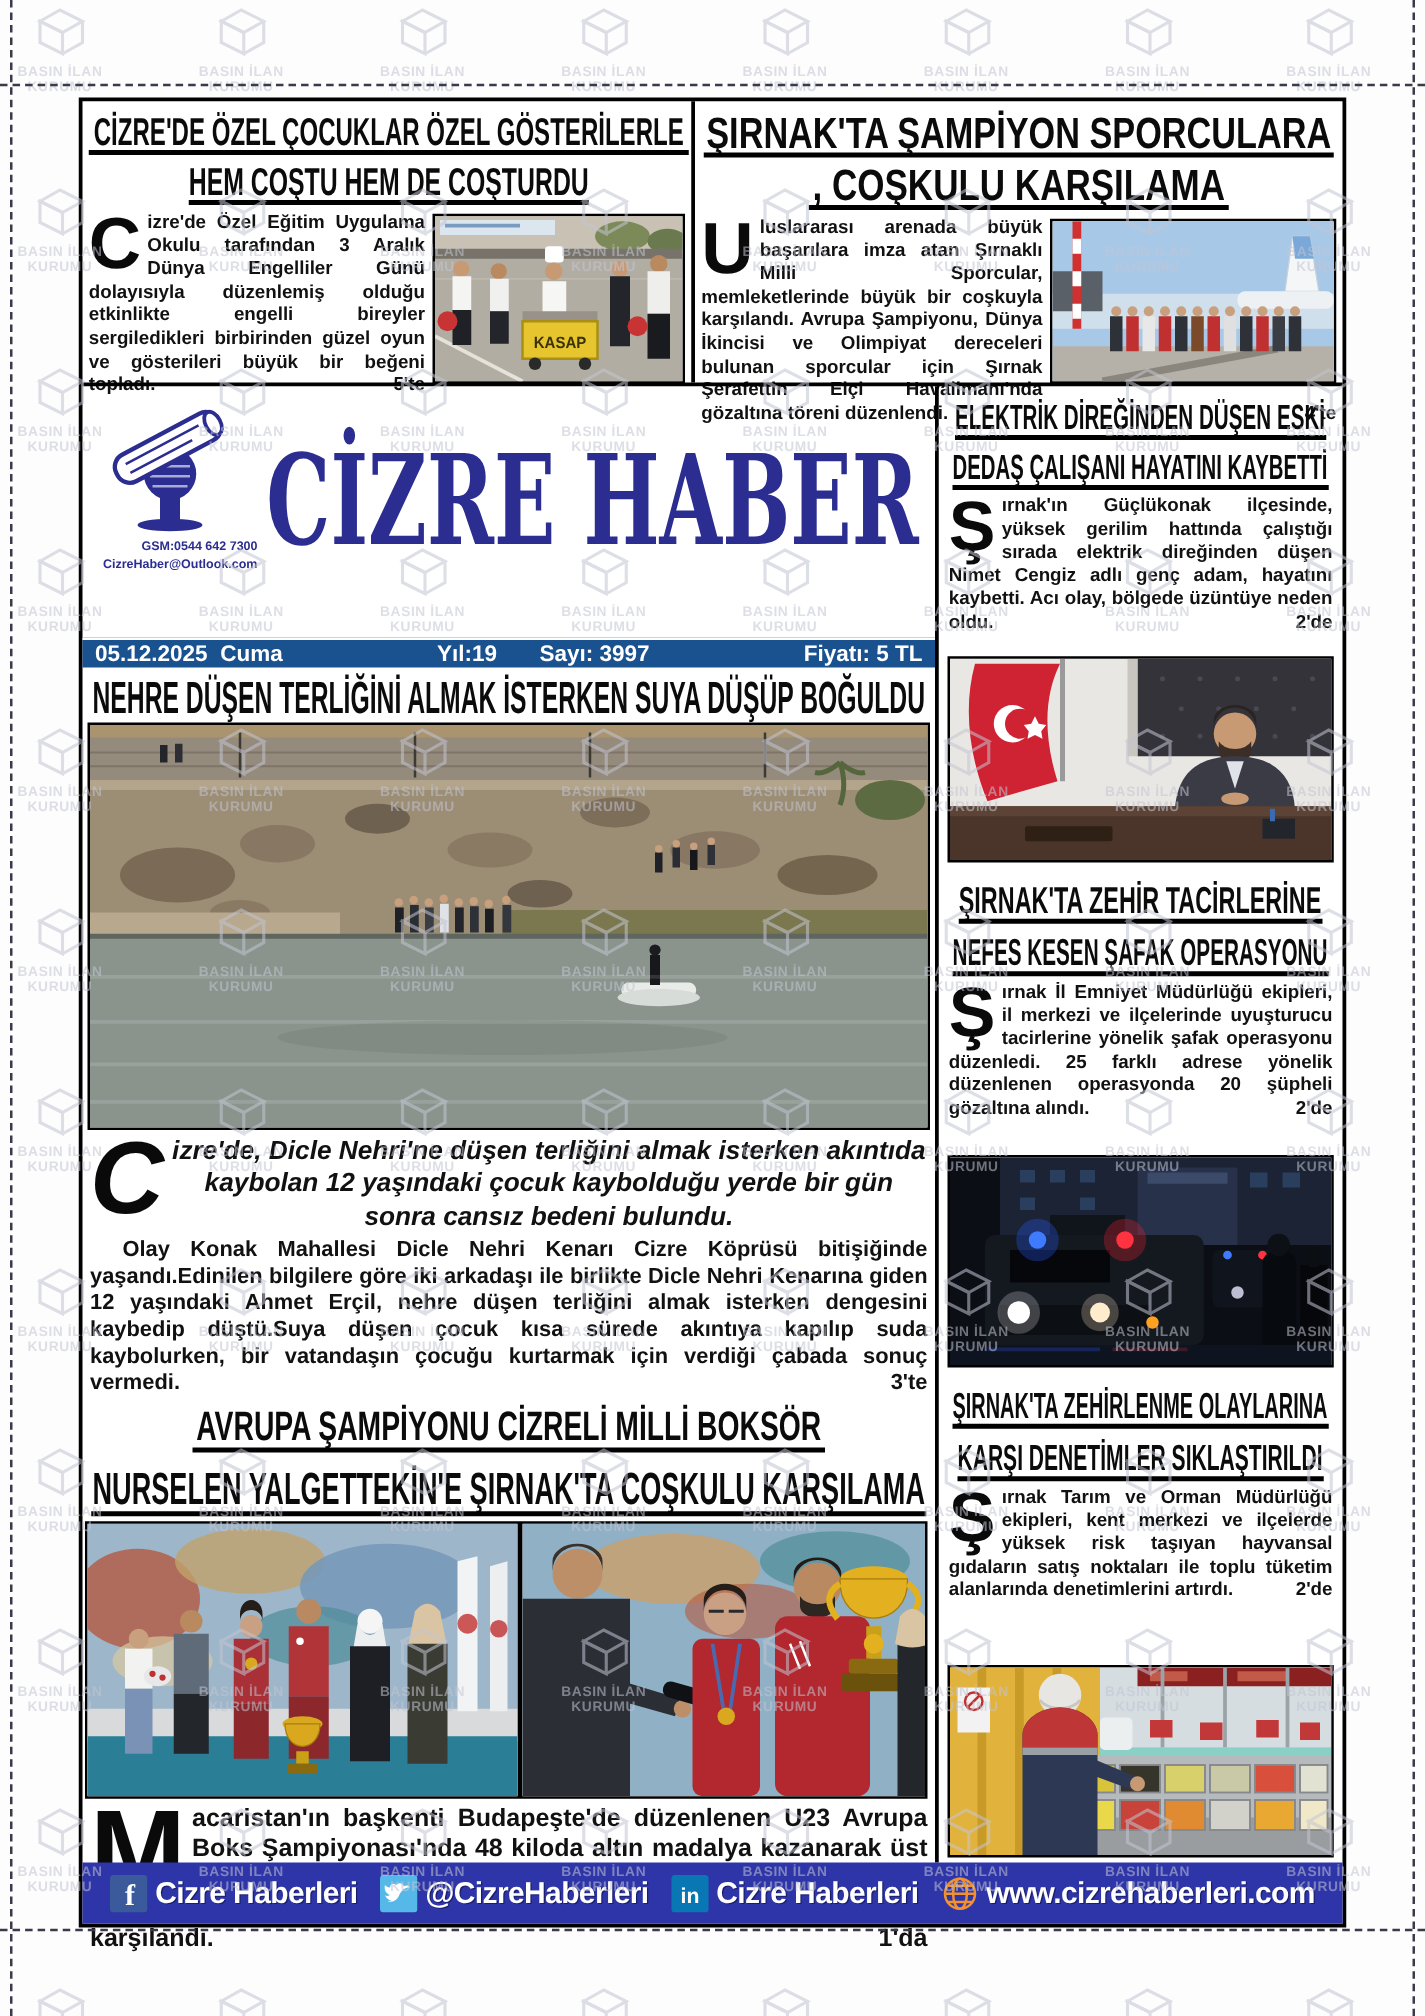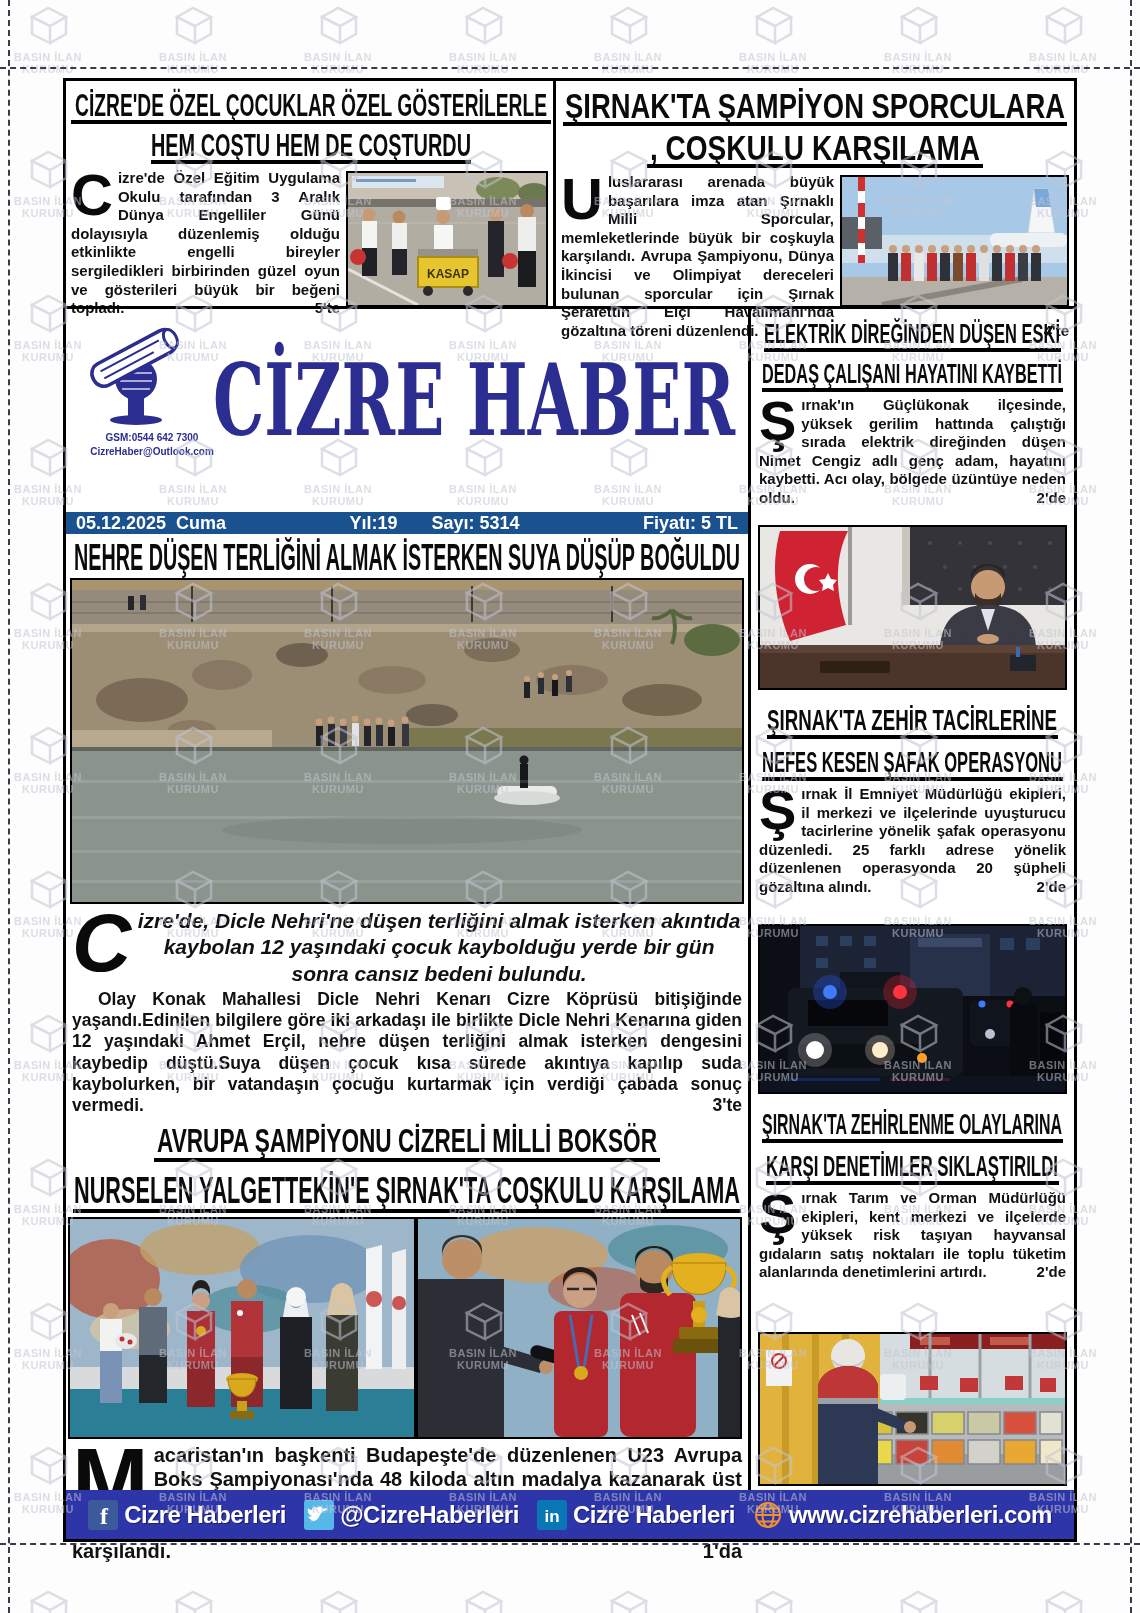--- a/index.html
+++ b/index.html
@@ -26,21 +26,21 @@
   .tbody{font:bold 15px/1.24 "Liberation Sans",sans-serif;text-align:justify;margin:4px 2px 0 2px;}
   .ph{display:block;border:2px solid #000;}
   .fl-r{float:right;margin:2px 0 2px 6px;}
   .dc{float:left;font-weight:bold;line-height:.78;margin:3px 5px 0 0;color:#0a0a0a;}
   .dc58{font-size:58px;} .dc56{font-size:56px;} .dc82{font-size:82px;} .dc92{font-size:92px;}
   .ref{float:right;font-weight:bold;}
   .hr3{left:0;width:1008px;height:3px;background:#000;}
   
   #masthead{left:0;top:228px;width:682px;height:225px;}
   #logo-box{position:absolute;left:10px;top:12px;width:120px;height:105px;}
-  .gsm{position:absolute;left:16px;width:140px;text-align:center;
+  .gsm{position:absolute;left:0;width:140px;text-align:right;
        font:bold 10px/1.3 "Liberation Sans",sans-serif;color:var(--masthead-navy);}
   #mast-title{position:absolute;left:142px;top:16px;}
   .bluebar{position:absolute;left:0;width:682px;background:var(--bar-blue);color:#fff;}
   #slogan-bar{top:175px;height:24px;text-align:center;font:bold 19px/24px "Liberation Sans",sans-serif;}
   #date-bar{top:201px;height:24px;display:flex;align-items:center;justify-content:space-between;
             padding:0 10px;font:bold 18px/24px "Liberation Sans",sans-serif;box-sizing:border-box;}
   #date-bar .mid{display:flex;gap:34px;}
   
   #main-col{left:0;top:453px;width:682px;height:956px;padding:0 2px;}
   .intro{font:bold italic 21px/1.25 "Liberation Sans",sans-serif;text-align:center;margin:4px 4px 0 4px;}
@@ -189,21 +189,21 @@
     </svg>
     <div class="gsm" style="top:122px">GSM:0544 642 7300</div>
     <div class="gsm" style="top:136px">CizreHaber@Outlook.com</div>
     <svg id="mast-title" width="532" height="140" viewBox="0 0 532 140">
       <text x="266" y="110" text-anchor="middle" textLength="522" lengthAdjust="spacingAndGlyphs" style="font-family:'DejaVu Serif',serif;font-weight:bold;font-size:100px;fill:var(--masthead-navy)">CİZRE HABER</text>
     </svg>
     <div class="bluebar" id="date-bar" style="border-top:2px solid #fff">
       <span><span>05.12.2025</span>&nbsp;&nbsp;<span>Cuma</span></span>
       <span class="mid">
           <span>Yıl:19</span>
-          <span>Sayı: 5314</span>
+          <span>Sayı: 3997</span>
         </span>
       <span>Fiyatı: 5 TL</span>
     </div>
   </div>
 
   <div class="abs" id="main-col">
     <svg class="hl" width="678" height="44" viewBox="0 0 678 44">
       <text x="339" y="36" text-anchor="middle" font-size="36" textLength="666" lengthAdjust="spacingAndGlyphs">NEHRE DÜŞEN TERLİĞİNİ ALMAK İSTERKEN SUYA DÜŞÜP BOĞULDU</text>
     </svg>
     <svg class="ph" style="margin:0 auto" width="670" height="322" viewBox="0 0 670 322" preserveAspectRatio="none">

